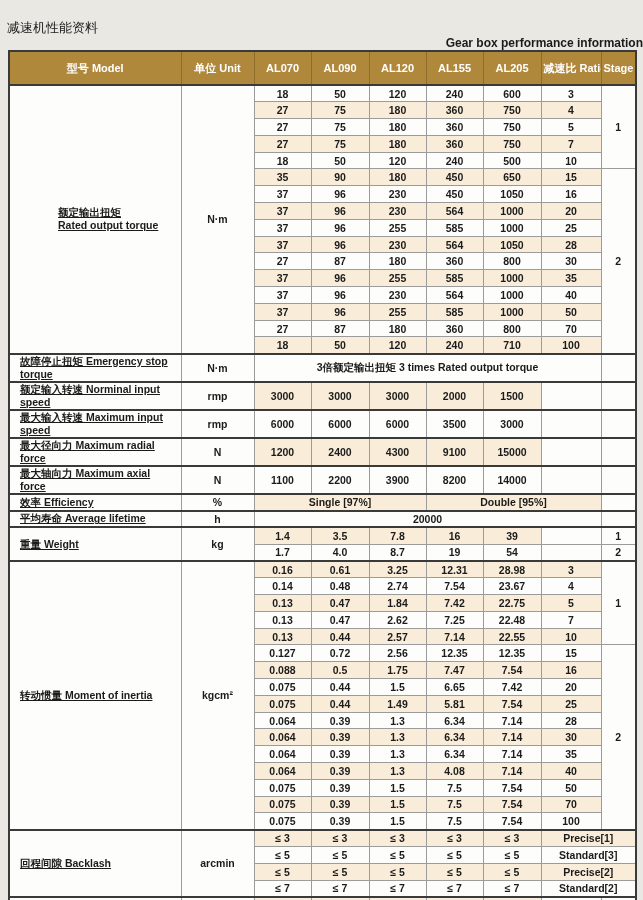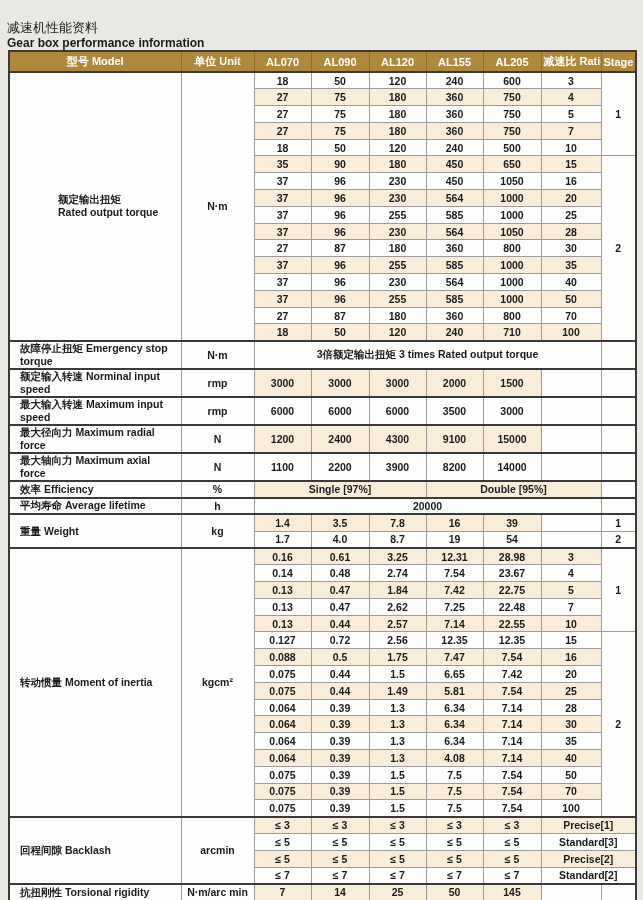--- a/index.html
+++ b/index.html
@@ -24,20 +24,21 @@
   .title-zh {
     font-size: 13px;
     font-weight: 400;
     line-height: 16px;
     margin-top: 16px;
   }
   .title-en {
     font-size: 12px;
     font-weight: 700;
     line-height: 15px;
+    text-align: right;
   }
   table.spec {
     position: absolute;
     left: 8px;
     top: 50px;
     width: 627px;
     border-collapse: collapse;
     table-layout: fixed;
     border: 2px solid #3a3a3a;
     background: #fdfdfb;
@@ -45,21 +46,21 @@
   }
   table.spec th, table.spec td {
     border: 1px solid #9b9b9b;
     padding: 0 2px;
     text-align: center;
     vertical-align: middle;
     font-weight: 700;
     overflow: hidden;
     white-space: nowrap;
   }
-  table.spec thead tr { height: 21px; }
+  table.spec thead tr { height: 34px; }
   table.spec tbody tr { height: 16.8px; }
   table.spec thead th {
     background: #b0883c;
     color: #ffffff;
     font-size: 11px;
     font-weight: 700;
     border: 1px solid #8d6c2c;
     border-bottom: 2px solid #3a3a3a;
   }
   
@@ -68,20 +69,21 @@
   table.spec tr.alt td.k-value,
   table.spec tr.alt td.k-span,
   table.spec tr.alt td.k-ratio:not(.empty) {
     background: #f9edd9;
   }
   td.k-label {
     text-align: left !important;
     padding-left: 10px !important;
     white-space: pre-line !important;
     line-height: 13px;
+    text-decoration: underline;
   }
   td.k-label.indented { padding-left: 48px !important; }
   td.k-unit { font-size: 10.5px; }
   td.k-stage { background: #fdfdfb; }
 </style>
 </head>
 <body>
 
 <div class="page">
   <div class="titles">

